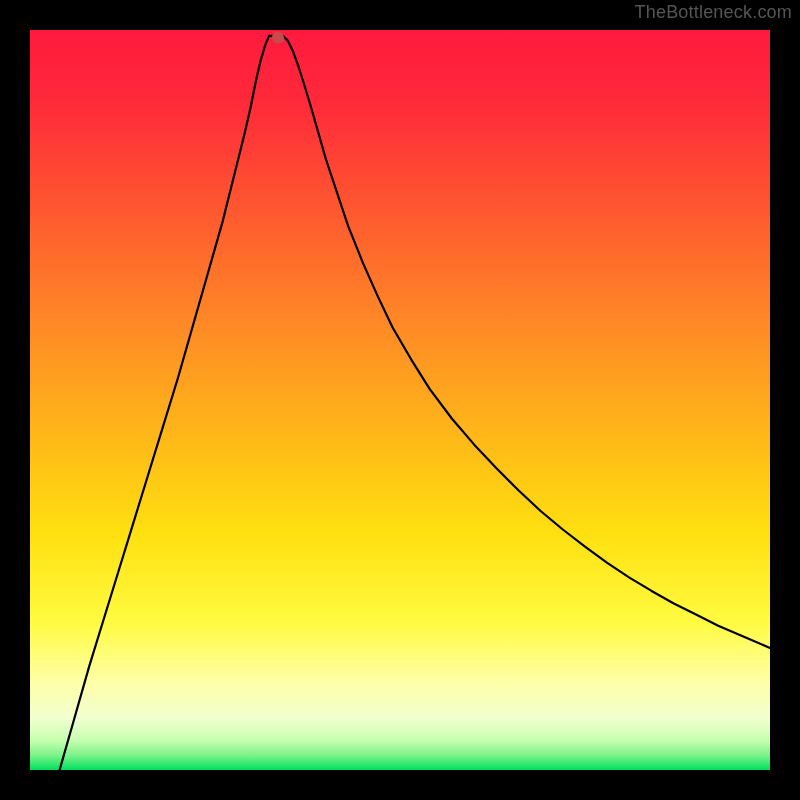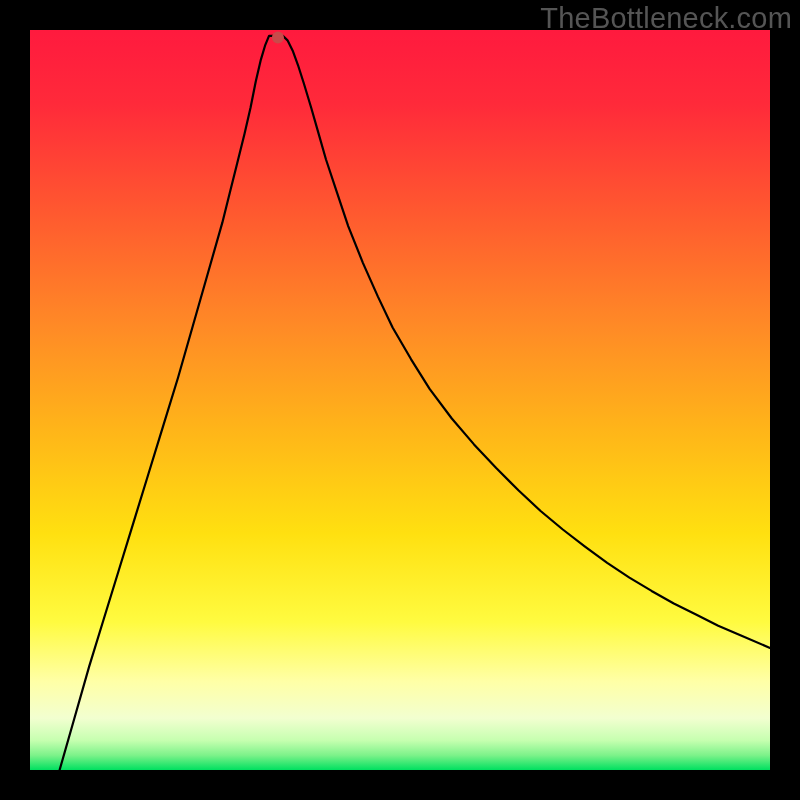--- a/index.html
+++ b/index.html
@@ -15,21 +15,21 @@
     position: relative;
     width: 800px;
     height: 800px;
     background: #000;
   }
   .watermark {
     position: absolute;
     top: 2px;
     right: 8px;
     color: #555555;
-    font-size: 29px;
+    font-size: 18px;
     font-weight: 500;
     z-index: 10;
     letter-spacing: 0.2px;
   }
   svg.plot {
     position: absolute;
     left: 0;
     top: 0;
     width: 800px;
     height: 800px;

